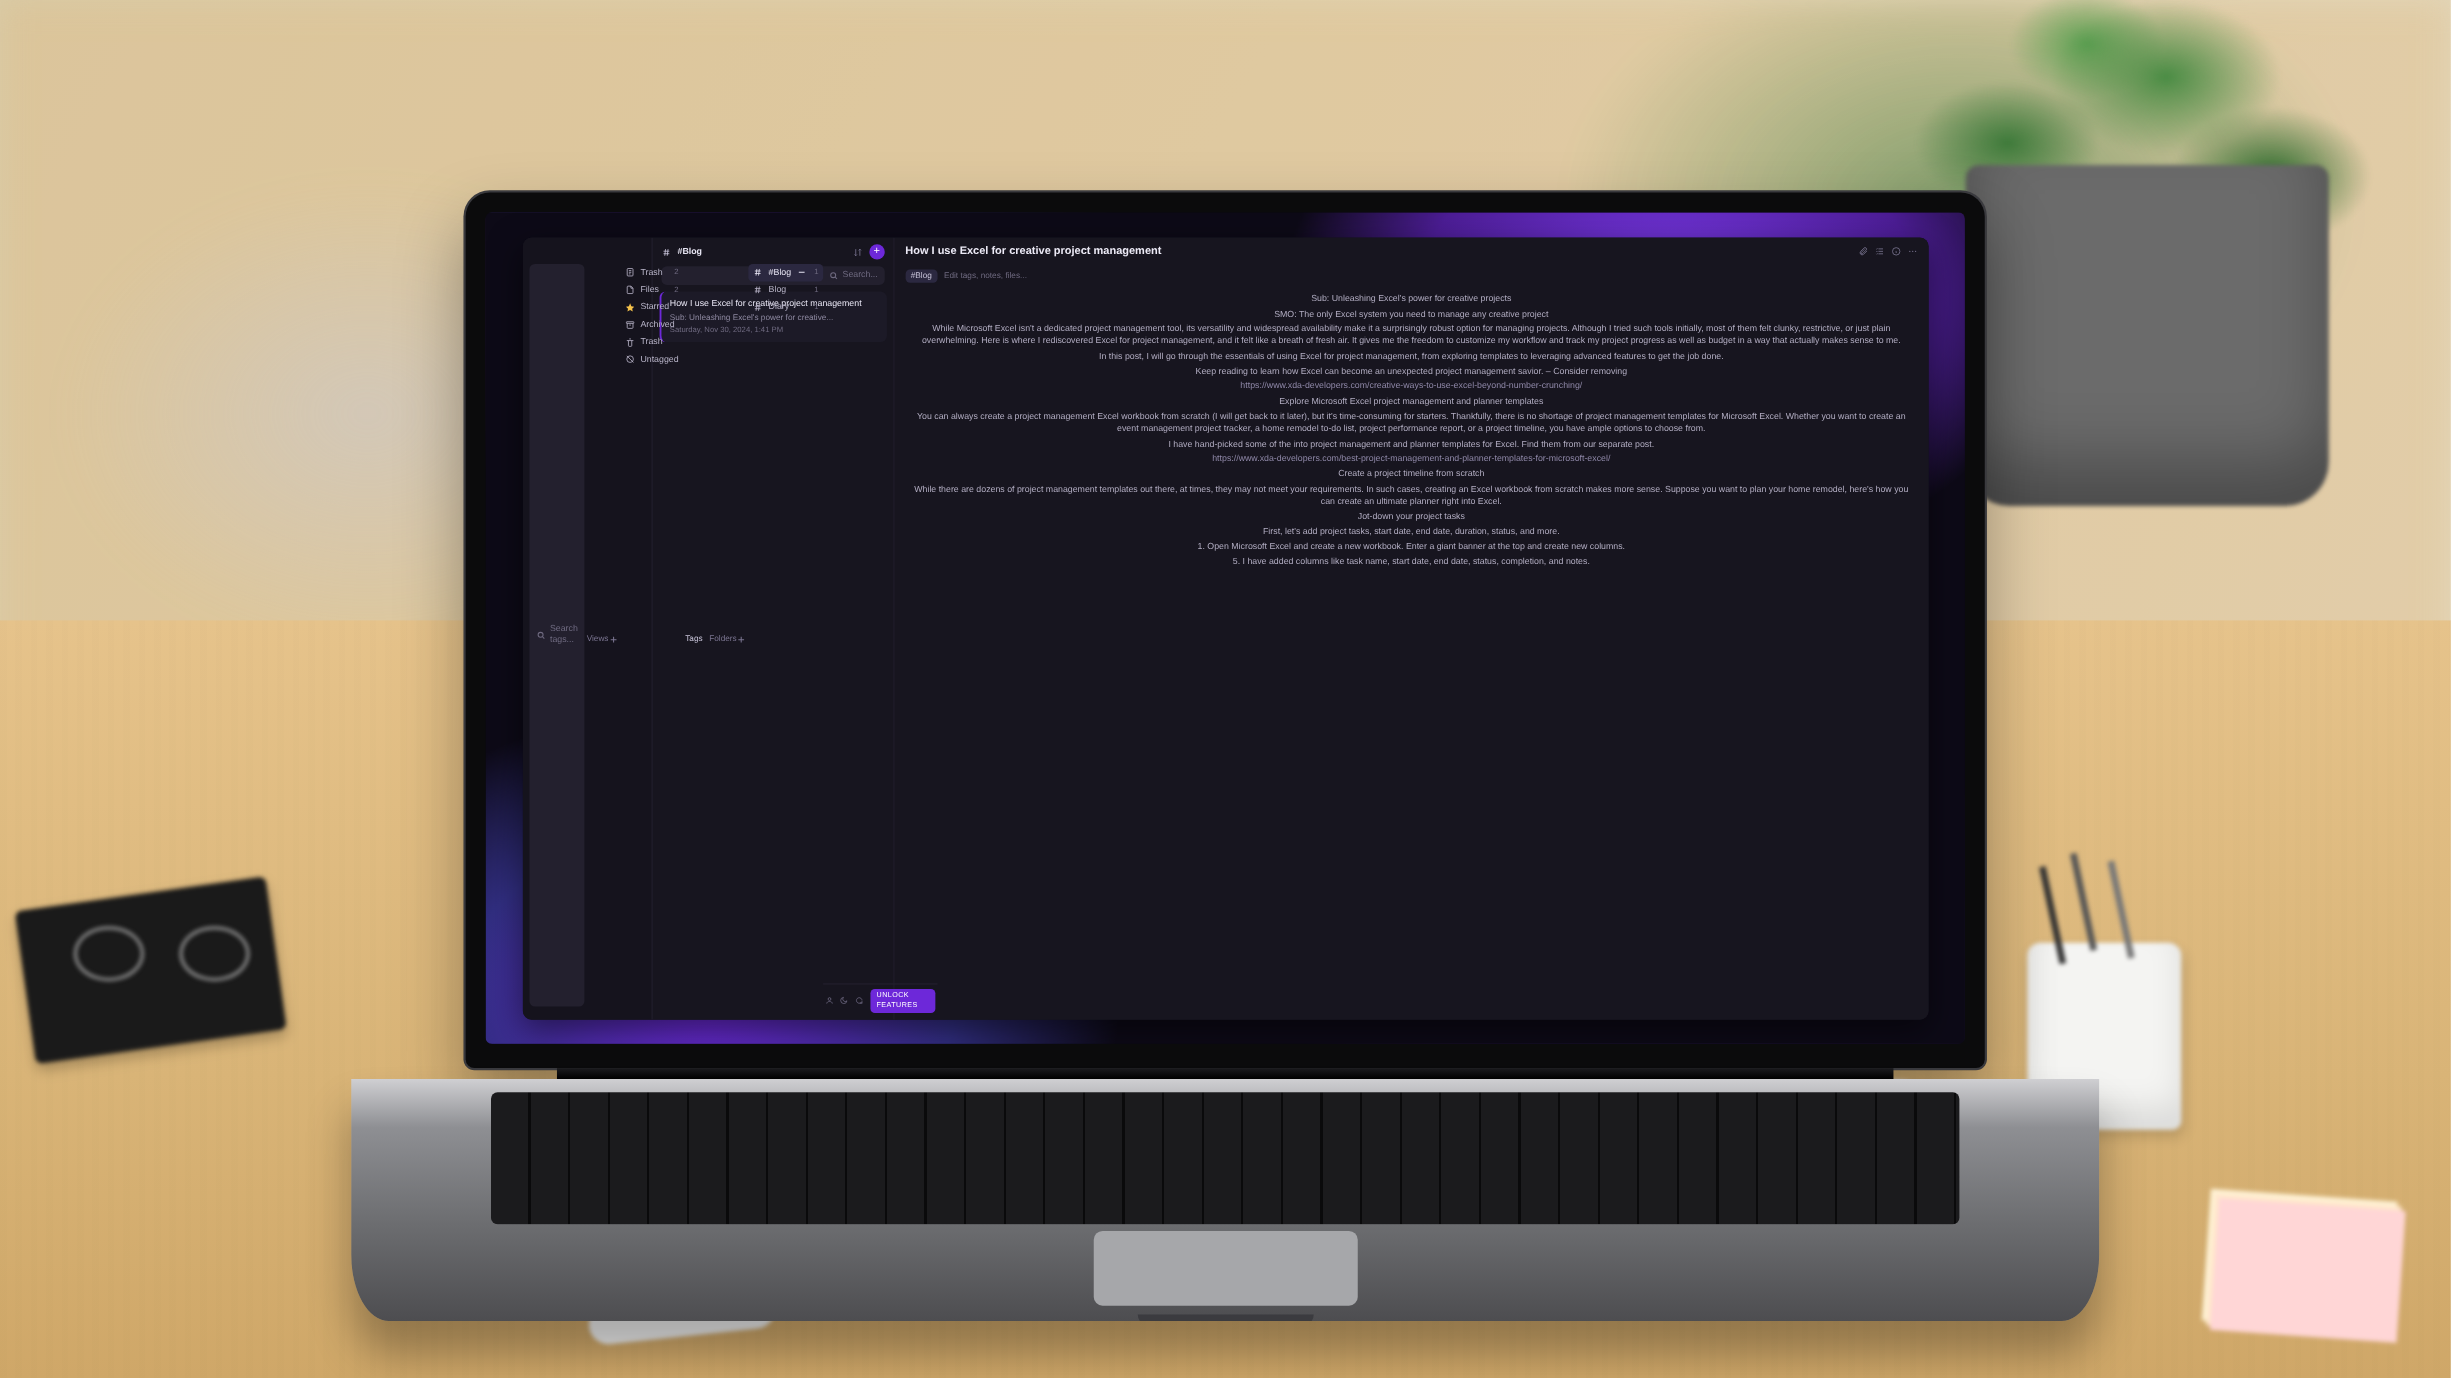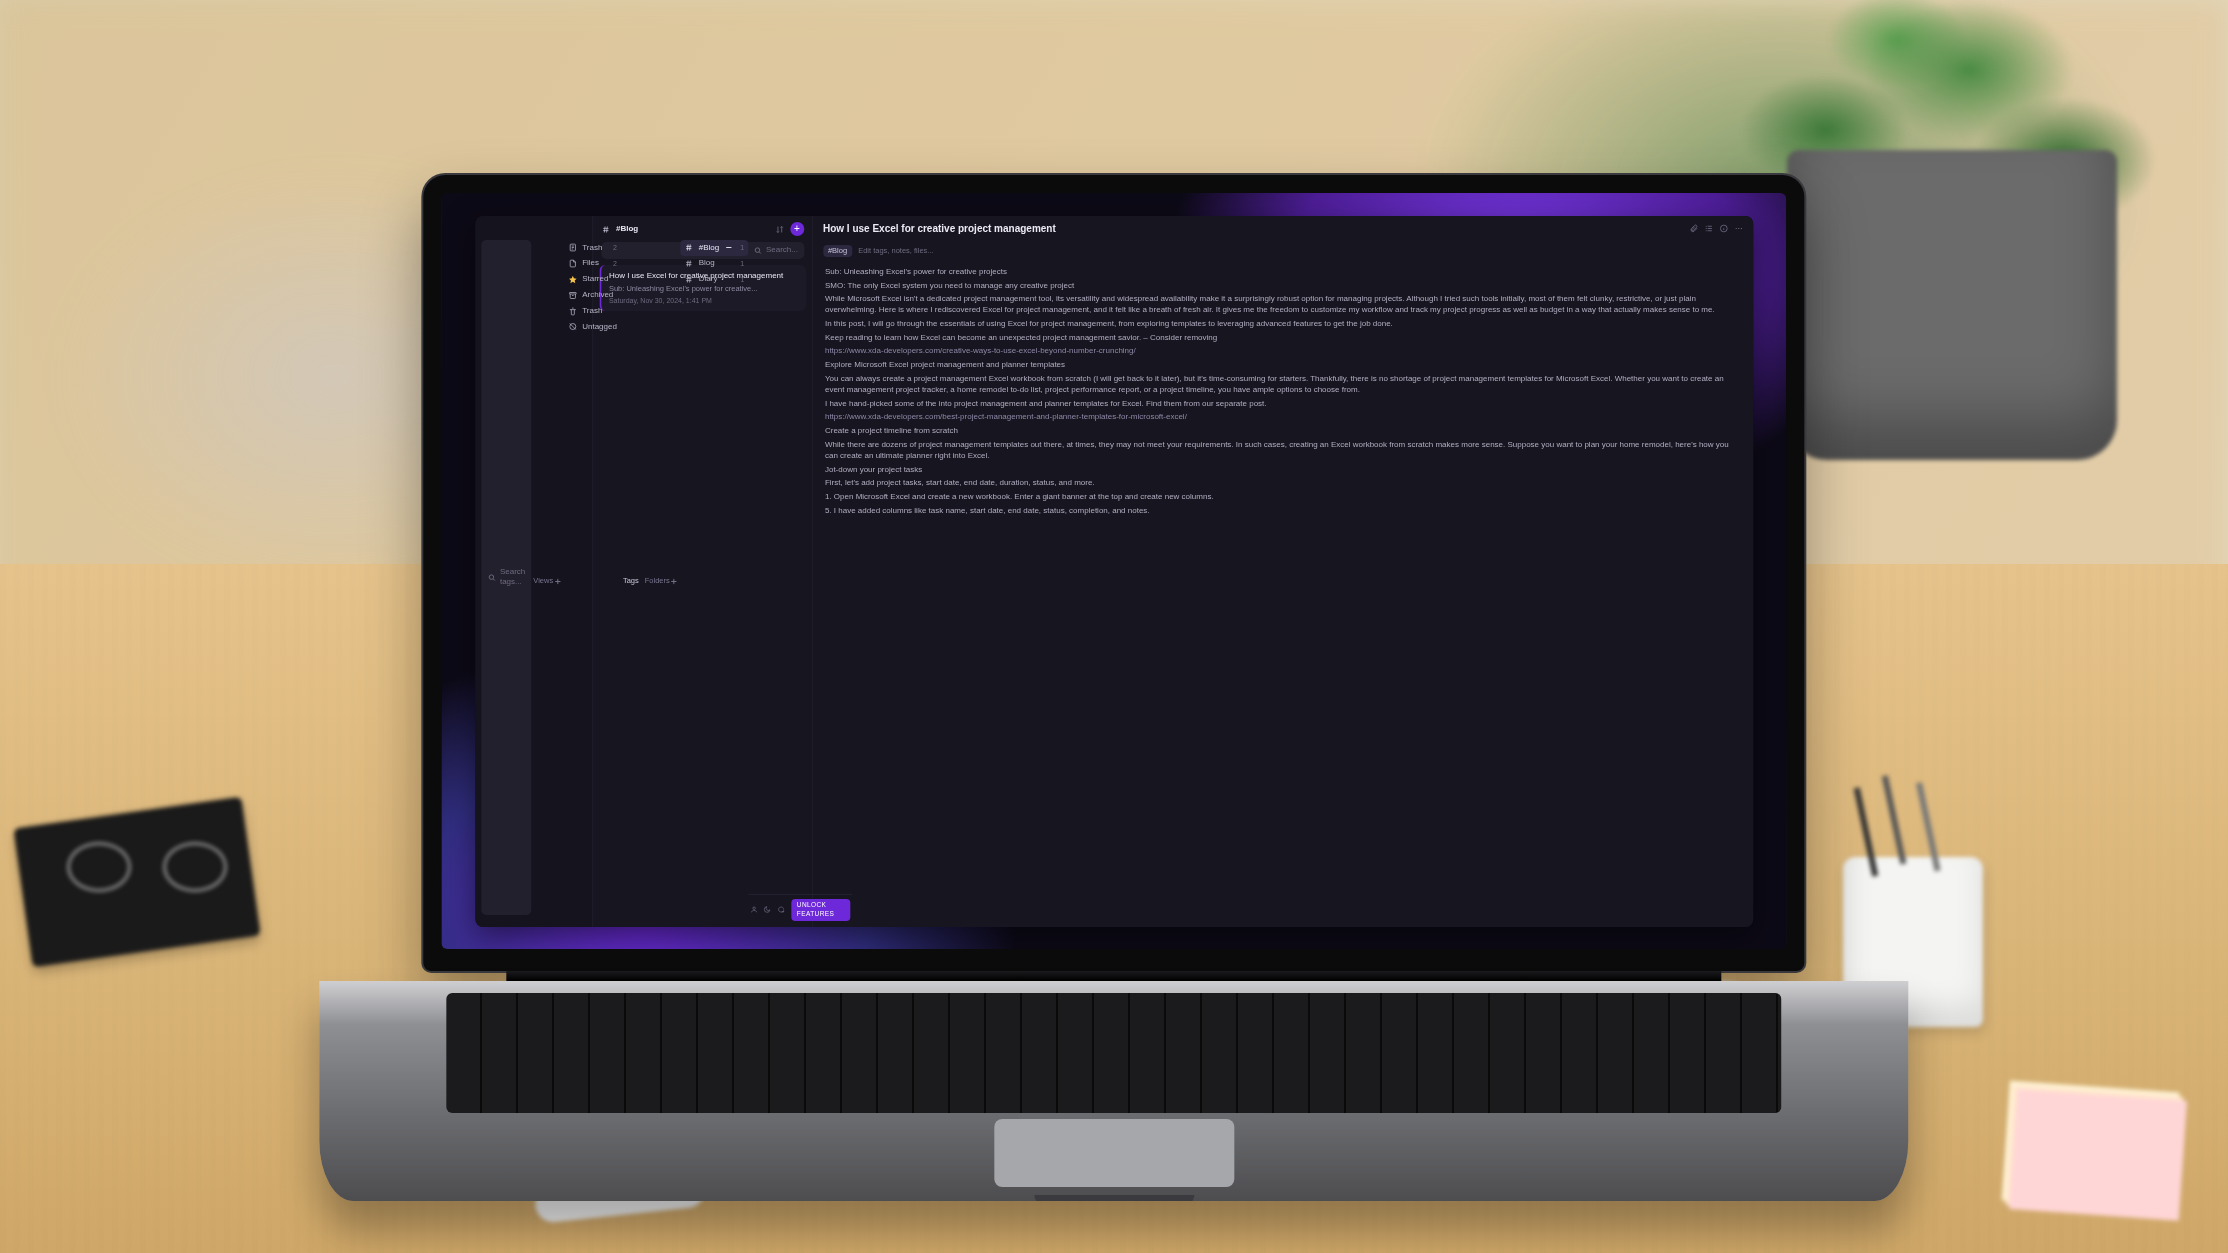--- a/index.html
+++ b/index.html
@@ -112,21 +112,21 @@
   .notecard .nd{color:#6f6a80;font-size:7px;margin-top:2px;}
 
   .editor{flex:1; background:#17151f; display:flex; flex-direction:column; min-width:0;}
   .edhead{display:flex;align-items:center;gap:6px;padding:6px 10px;border-bottom:1px solid transparent;}
   .edtitle{color:#eceaf6;font-weight:600;font-size:10px;}
   .edhead .spacer{flex:1;}
   .hicon{color:#7a7490;}
   .tagrow{display:flex;align-items:center;gap:6px;padding:2px 10px 6px;color:#6f6a80;font-size:7.5px;}
   .tagchip{background:#2b2840;color:#c9c5da;border-radius:4px;padding:1px 5px;}
   .content{padding:4px 12px 10px; color:#b2adc2; font-size:8px; overflow:hidden;}
-  .content p{margin-bottom:3px;}
+  .content p{margin-bottom:3px;text-align:center;}
   .content .hlink{color:#8f88a8;}
 
   .ic{width:9px;height:9px;display:inline-flex;flex:none;}
   svg{width:100%;height:100%;}
 </style>
 </head>
 <body>
 
 <div class="bg-blur"></div>
 <div class="desk"></div>

